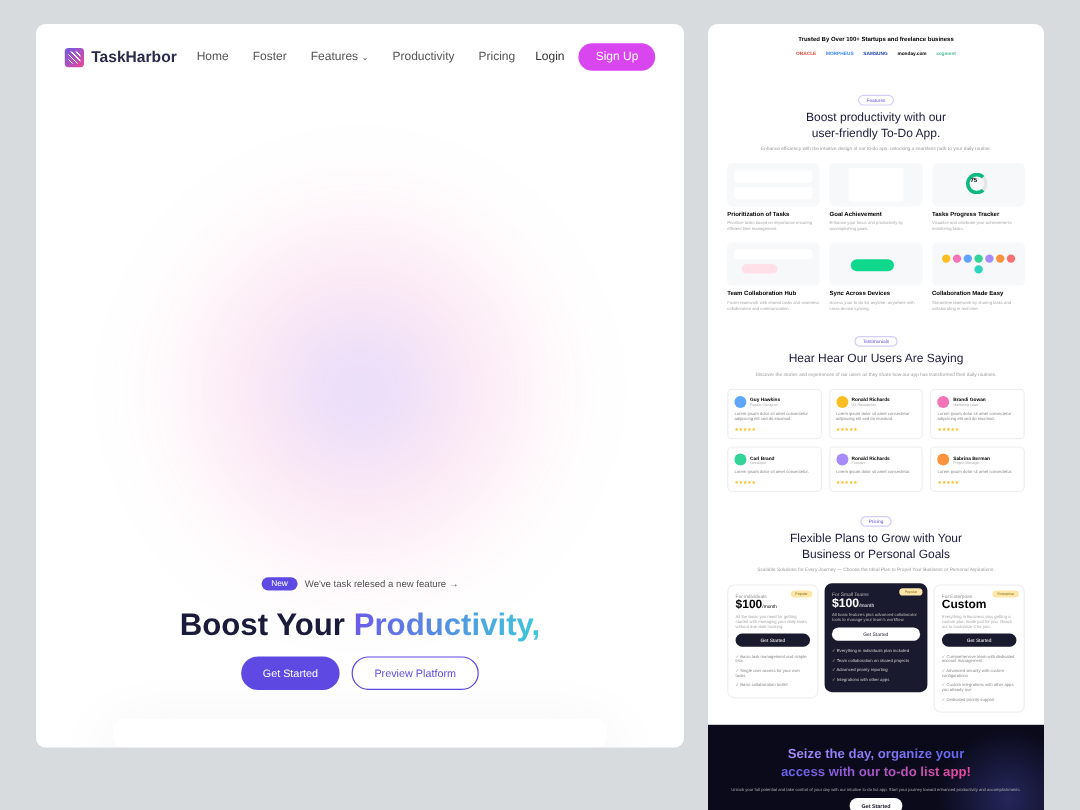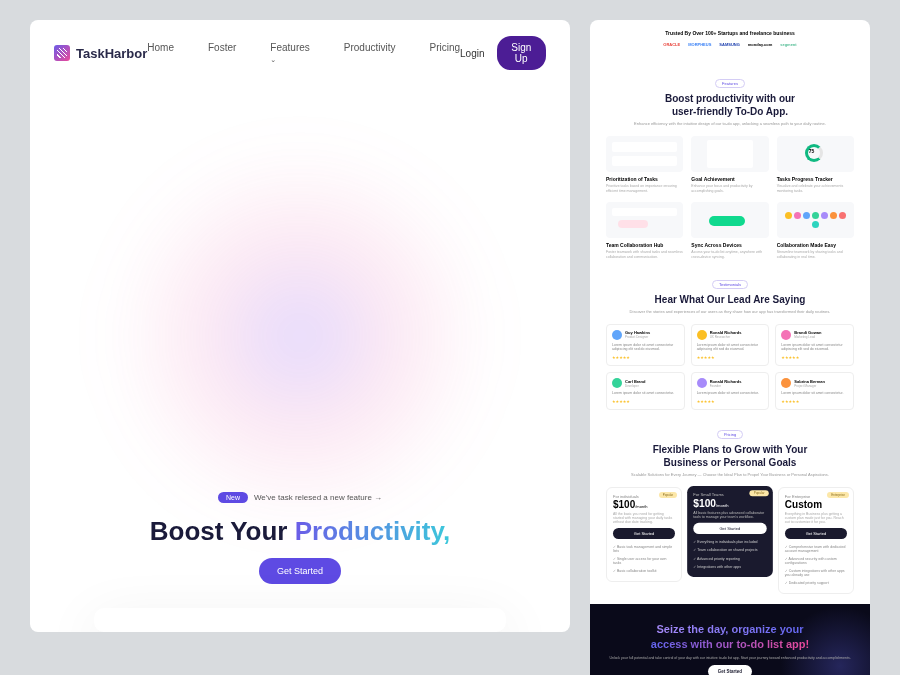--- a/index.html
+++ b/index.html
@@ -4,45 +4,45 @@
 <style>
 *{margin:0;padding:0;box-sizing:border-box;font-family:-apple-system,BlinkMacSystemFont,'Segoe UI',sans-serif}
 body{background:#d8dbde;padding:20px;display:flex;gap:20px;justify-content:center;align-items:flex-start}
 .panel{background:#fff;border-radius:8px;overflow:hidden}
 .main-panel{width:540px}
 .side-panel{width:280px;font-size:5px}
 .nav{display:flex;align-items:center;padding:16px 24px;justify-content:space-between}
 .logo{display:flex;align-items:center;gap:6px;font-weight:700;font-size:13px;color:#2a2a4a}
 .logo-icon{width:16px;height:16px;background:linear-gradient(135deg,#6b5ce7,#ec4899);border-radius:3px;position:relative}
 .logo-icon::before{content:"";position:absolute;inset:3px;background:repeating-linear-gradient(45deg,transparent,transparent 2px,#fff 2px,#fff 3px)}
-.nav-links{display:flex;gap:34px;font-size:10px;color:#555}
+.nav-links{display:flex;gap:20px;font-size:10px;color:#555}
 .nav-links span{cursor:pointer}
 .nav-right{display:flex;align-items:center;gap:12px}
 .login{font-size:10px;color:#333;cursor:pointer}
-.signup{background:#4c1d95;color:#fff;padding:6px 14px;border-radius:14px;font-size:10px;border:none;cursor:pointer}
+.signup{background:#d946ef;color:#fff;padding:6px 14px;border-radius:14px;font-size:10px;border:none;cursor:pointer}
 .hero{text-align:center;padding:20px 40px 0;position:relative}
 .hero-bg{position:absolute;top:40px;left:50%;transform:translateX(-50%);width:380px;height:380px;background:radial-gradient(circle,rgba(138,101,255,0.25),rgba(236,72,153,0.12),transparent 70%);border-radius:50%;filter:blur(30px);z-index:0}
 .hero>*{position:relative;z-index:1}
 .badge{display:inline-flex;align-items:center;gap:6px;font-size:8px;color:#555;margin-bottom:12px}
 .badge-pill{background:#5e4ae3;color:#fff;padding:2px 8px;border-radius:8px;font-size:7px}
 .hero h1{font-size:26px;font-weight:800;line-height:1.25;color:#1a1a3a;margin-bottom:10px}
 .gradient-text{background:linear-gradient(90deg,#6b5ce7,#3cc9db);-webkit-background-clip:text;background-clip:text;color:transparent}
 .hero-sub{font-size:8.5px;color:#888;line-height:1.6;max-width:400px;margin:0 auto 16px}
 .hero-btns{display:flex;gap:10px;justify-content:center;margin-bottom:24px}
 .btn-primary{background:#5e4ae3;color:#fff;padding:8px 18px;border-radius:16px;font-size:9px;border:none;cursor:pointer;font-weight:500}
 .btn-outline{background:#fff;color:#5e4ae3;padding:8px 18px;border-radius:16px;font-size:9px;border:1px solid #5e4ae3;cursor:pointer;font-weight:500}
 .dashboard{background:#fff;border-radius:10px;margin:0 24px;box-shadow:0 20px 60px rgba(0,0,0,0.12);padding:12px;display:flex;gap:10px;font-size:6px}
 .logo-oracle{color:#e8423a}
 
 .sp-section{padding:10px 16px}
 .sp-trusted{text-align:center;font-size:5px;font-weight:700;margin-bottom:6px}
 .sp-logos{display:flex;justify-content:center;gap:8px;font-size:4px;font-weight:700;margin-bottom:12px}
 .sp-head{text-align:center;margin-bottom:8px}
 .sp-pill{display:inline-block;border:1px solid #d4cdf5;color:#5e4ae3;font-size:4px;padding:1px 6px;border-radius:6px;margin-bottom:4px}
-.sp-title{font-size:10px;font-weight:700;color:#1a1a3a;line-height:1.3}
+.sp-title{font-size:10px;font-weight:400;color:#1a1a3a;line-height:1.3}
 .sp-sub{font-size:4px;color:#999;margin-top:3px}
 .sp-grid{display:grid;grid-template-columns:repeat(3,1fr);gap:8px;margin-top:10px}
 .sp-card{}
 .sp-card-img{background:#f7f8fa;border-radius:4px;height:36px;margin-bottom:4px;position:relative;overflow:hidden}
 .sp-card-title{font-size:5px;font-weight:700;margin-bottom:2px}
 .sp-card-desc{font-size:3.5px;color:#aaa;line-height:1.4}
 .sp-test{display:grid;grid-template-columns:repeat(3,1fr);gap:6px;margin-top:10px}
 .sp-test-card{background:#fff;border:1px solid #eee;border-radius:4px;padding:5px}
 .sp-test-head{display:flex;gap:3px;align-items:center;margin-bottom:3px}
 .sp-test-av{width:10px;height:10px;border-radius:50%;background:#fbbf24}
@@ -99,20 +99,21 @@
     <div class="hero-bg"></div>
     <div class="badge">
       <span class="badge-pill">New</span>
       <span>We've task relesed a new feature →</span>
     </div>
     <h1>
       <span>Boost Your </span><span class="gradient-text">Productivity,</span><br>
     </h1>
     <div class="hero-btns">
       <button class="btn-primary">Get Started</button>
+      <button class="btn-outline">Preview Platform</button>
     </div>
 
     <div class="dashboard">
       
       
       
     </div>
   </section>
 
 </div>
@@ -189,21 +190,21 @@
           </div>
           <div class="sp-card-title">Collaboration Made Easy</div>
           <div class="sp-card-desc">Streamline teamwork by sharing tasks and collaborating in real time.</div>
         </div>
     </div>
   </div>
 
   <div class="sp-section">
     <div class="sp-head">
       <span class="sp-pill">Testimonials</span>
-      <div class="sp-title">Hear What Our Lead Are Saying</div>
+      <div class="sp-title">Hear Hear Our Users Are Saying</div>
       <div class="sp-sub">Discover the stories and experiences of our users as they share how our app has transformed their daily routines.</div>
     </div>
     <div class="sp-test">
       <div class="sp-test-card">
           <div class="sp-test-head">
             <div class="sp-test-av" style="background:#60a5fa"></div>
             <div>
               <div class="sp-test-name">Guy Hawkins</div>
               <div class="sp-test-role">Product Designer</div>
             </div>

